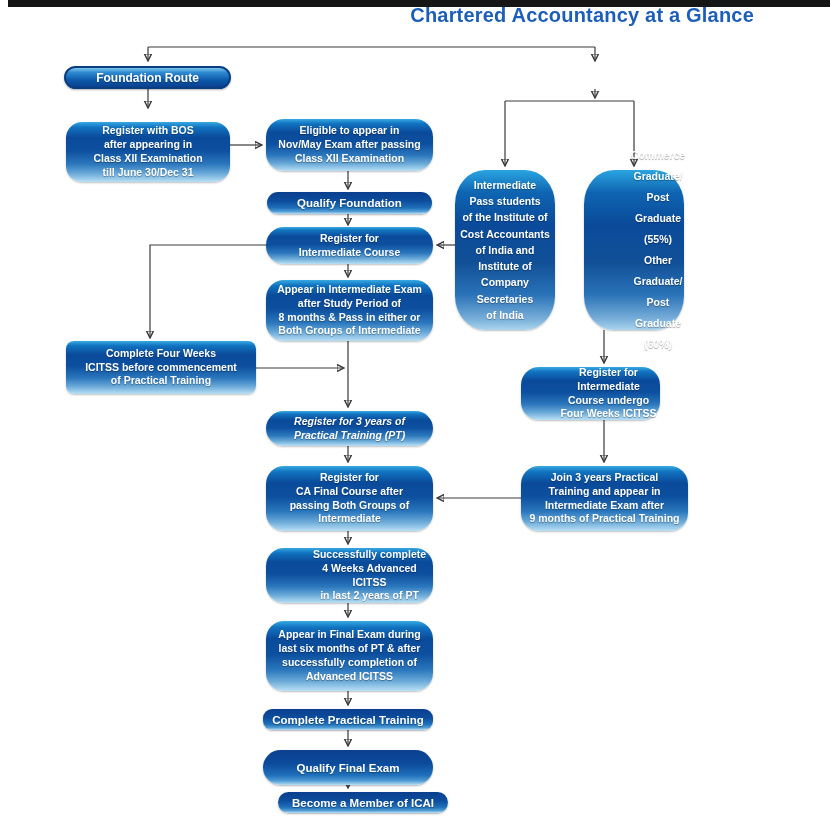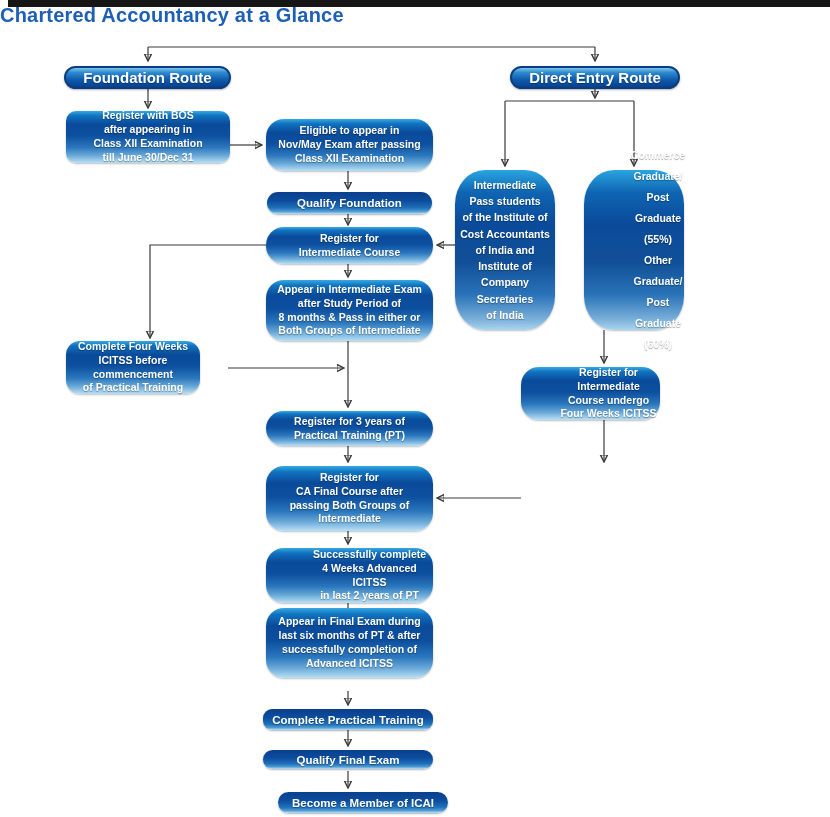--- a/index.html
+++ b/index.html
@@ -2,35 +2,35 @@
 <html><head>
 <meta charset="utf-8">
 <style>
   html,body{margin:0;padding:0;background:#ffffff;}
   #stage{
     position:relative;width:830px;height:817px;background:#ffffff;overflow:hidden;
     font-family:"Liberation Sans", sans-serif;
   }
   .topbar{position:absolute;left:8px;top:0;width:822px;height:7px;background:#161616;}
   .title{
-    position:absolute;left:0;top:4px;width:754px;text-align:left;
+    position:absolute;left:0;top:4px;width:754px;text-align:right;
     font-size:20px;font-weight:bold;color:#1d5fb8;letter-spacing:0.2px;
   }
   .node{
     position:absolute;display:flex;align-items:center;justify-content:center;
     color:#ffffff;font-weight:bold;text-align:center;white-space:pre-line;
     text-shadow:0 1px 1px rgba(0,0,0,0.35);box-sizing:border-box;
   }
   .box{
     border-radius:18px;font-size:10.5px;line-height:1.32;
     background:linear-gradient(180deg,#36a9e2 0%,#1173c0 9%,#0a4a9a 26%,#0d509f 48%,#2b77bd 70%,#6baad8 86%,#b9e0f5 100%);
     box-shadow:0 1px 2px rgba(0,0,0,0.25);
   }
   .pill{
-    border-radius:999px;font-size:15px;
+    border-radius:999px;font-size:12px;
     border:2px solid #0a3c80;
     background:linear-gradient(180deg,#7cc4ec 0%,#2e8ad0 24%,#0d5aab 62%,#0a4190 100%);
     box-shadow:0 1px 2px rgba(0,0,0,0.3);
   }
   .spill{
     border-radius:999px;font-size:11.5px;
     background:linear-gradient(180deg,#0a3f8e 0%,#0c4c9c 40%,#1e6fba 72%,#4f9bd4 88%,#b7e0f6 100%);
     box-shadow:0 1px 2px rgba(0,0,0,0.3);
   }
   .cyl{
@@ -90,55 +90,54 @@
     <path d="M348,341 V406" marker-end="url(#arw)"></path>
     <path d="M348,446 V461" marker-end="url(#arw)"></path>
     <path d="M348,531 V543" marker-end="url(#arw)"></path>
     <path d="M348,603 V616" marker-end="url(#arw)"></path>
     <path d="M348,691 V704" marker-end="url(#arw)"></path>
     <path d="M348,730 V745" marker-end="url(#arw)"></path>
     <path d="M348,771 V787" marker-end="url(#arw)"></path>
   </svg>
 
   <div class="node pill" style="left:64px;top:66px;width:167px;height:23px;">Foundation Route</div>
-  <div class="node pill" style="left:510px;top:66px;width:170px;height:23px;">Direct Entry Route</div>
 
-  <div class="node box" style="left:66px;top:111px;width:164px;height:52px;border-radius:10px;">Register with BOS
+  <div class="node box" style="left:66px;top:122px;width:164px;height:60px;border-radius:16px;">Register with BOS
 after appearing in
 Class XII Examination
 till June 30/Dec 31</div>
-  <div class="node box" style="left:66px;top:341px;width:134px;height:53px;border-radius:14px;">Complete Four Weeks
+  <div class="node box" style="left:66px;top:341px;width:190px;height:53px;border-radius:8px;">Complete Four Weeks
 ICITSS before commencement
 of Practical Training</div>
 
   <div class="node box" style="left:266px;top:119px;width:167px;height:52px;">Eligible to appear in
 Nov/May Exam after passing
 Class XII Examination</div>
   <div class="node spill" style="left:267px;top:192px;width:165px;height:22px;">Qualify Foundation</div>
   <div class="node box" style="left:266px;top:227px;width:167px;height:37px;">Register for
 Intermediate Course</div>
   <div class="node box" style="left:266px;top:280px;width:167px;height:61px;">Appear in Intermediate Exam
 after Study Period of
 8 months &amp; Pass in either or
 Both Groups of Intermediate</div>
-  <div class="node box" style="left:266px;top:411px;width:167px;height:35px;">Register for 3 years of
+  <div class="node box" style="left:266px;top:411px;width:167px;height:35px;font-style:italic;">Register for 3 years of
 Practical Training (PT)</div>
   <div class="node box" style="left:266px;top:466px;width:167px;height:65px;">Register for
 CA Final Course after
 passing Both Groups of
 Intermediate</div>
   <div class="node box" style="left:266px;top:548px;width:167px;height:55px;padding-left:40px;">Successfully complete
 4 Weeks Advanced ICITSS
 in last 2 years of PT</div>
-  <div class="node box" style="left:266px;top:608px;width:167px;height:70px;">Appear in Final Exam during
+  <div class="node box" style="left:266px;top:621px;width:167px;height:70px;">Appear in Final Exam during
 last six months of PT &amp; after
 successfully completion of
 Advanced ICITSS</div>
   <div class="node spill" style="left:263px;top:709px;width:170px;height:21px;border-radius:9px;">Complete Practical Training</div>
-  <div class="node spill" style="left:263px;top:750px;width:170px;height:19px;">Qualify Final Exam</div>
+  <div class="node spill" style="left:263px;top:750px;width:170px;height:35px;">Qualify Final Exam</div>
   <div class="node spill" style="left:278px;top:792px;width:170px;height:21px;">Become a Member of ICAI</div>
 
   <div class="node cyl lh-md" style="left:455px;top:170px;width:100px;height:160px;">Intermediate
 Pass students
 of the Institute of
 Cost Accountants
 of India and
 Institute of
 Company
 Secretaries
@@ -146,14 +145,18 @@
   <div class="node cyl lh-lg" style="left:584px;top:170px;width:100px;height:160px;">Commerce
 Graduate/
 Post Graduate
 (55%)
 Other Graduate/
 Post Graduate
 (60%)</div>
   <div class="node box" style="left:521px;top:367px;width:139px;height:53px;padding-left:36px;">Register for Intermediate
 Course undergo
 Four Weeks ICITSS</div>
+  <div class="node box" style="left:521px;top:466px;width:167px;height:65px;">Join 3 years Practical
+Training and appear in
+Intermediate Exam after
+9 months of Practical Training</div>
 
 </div>
 
 </body></html>

